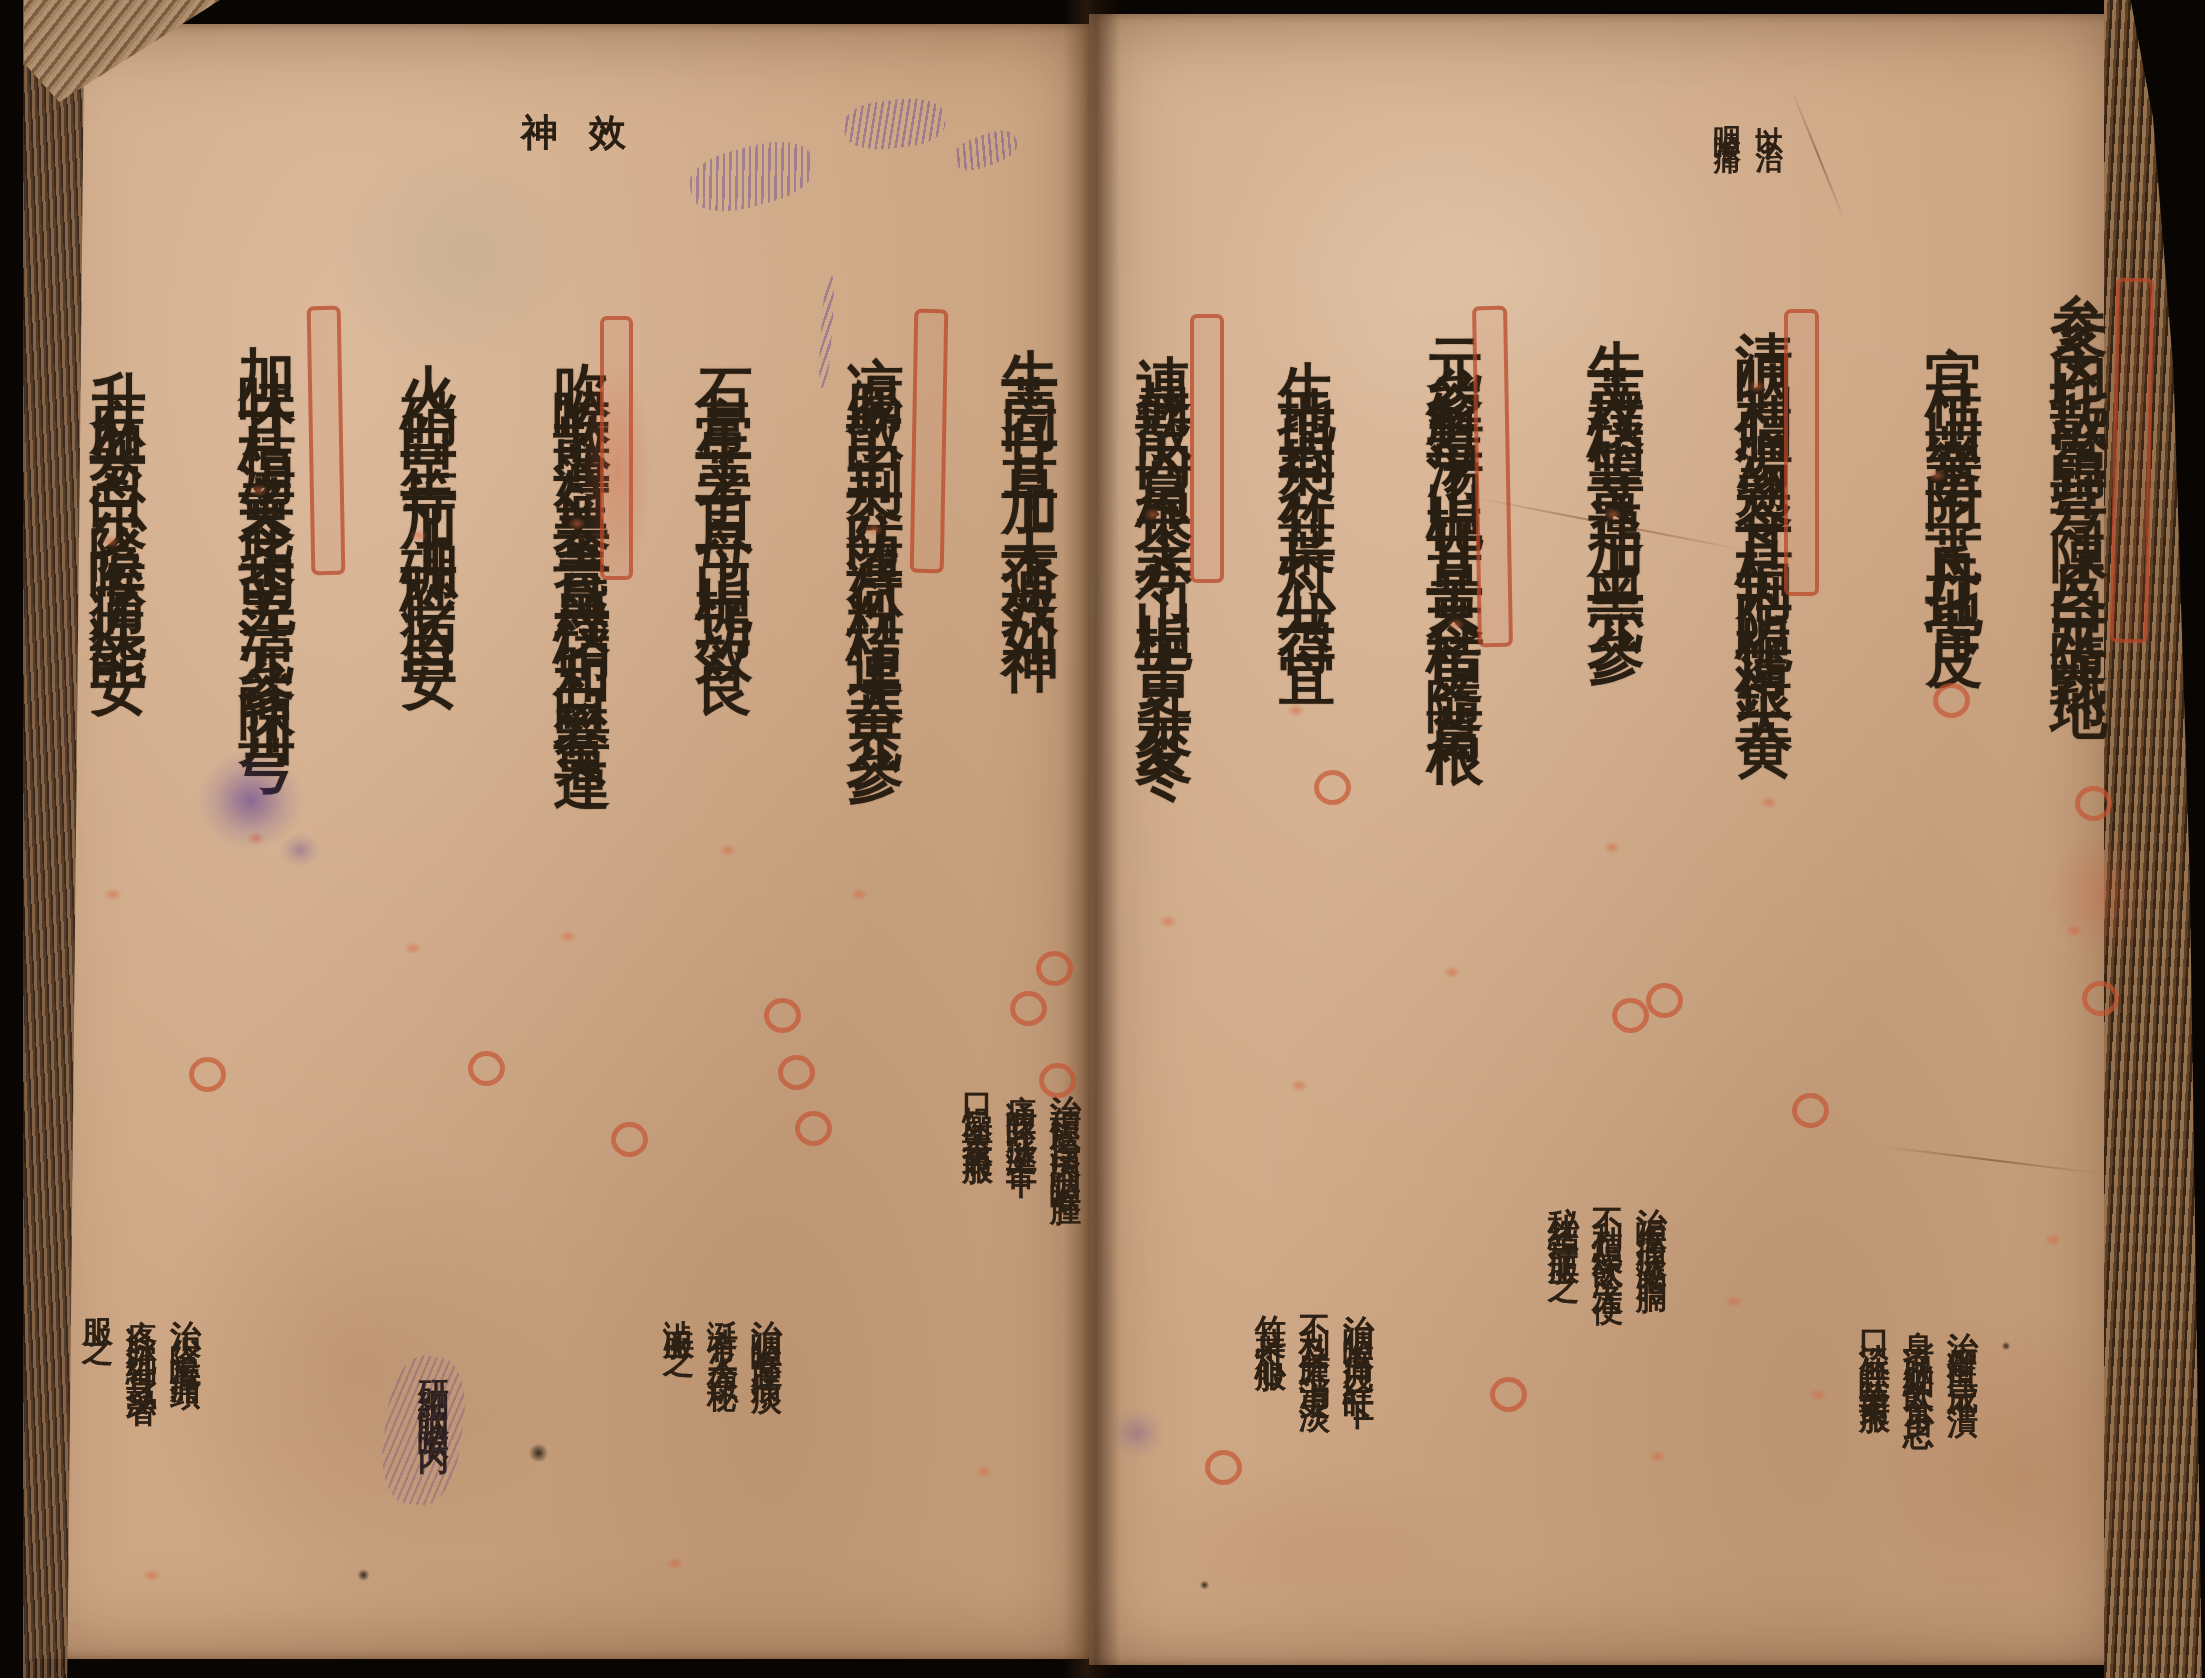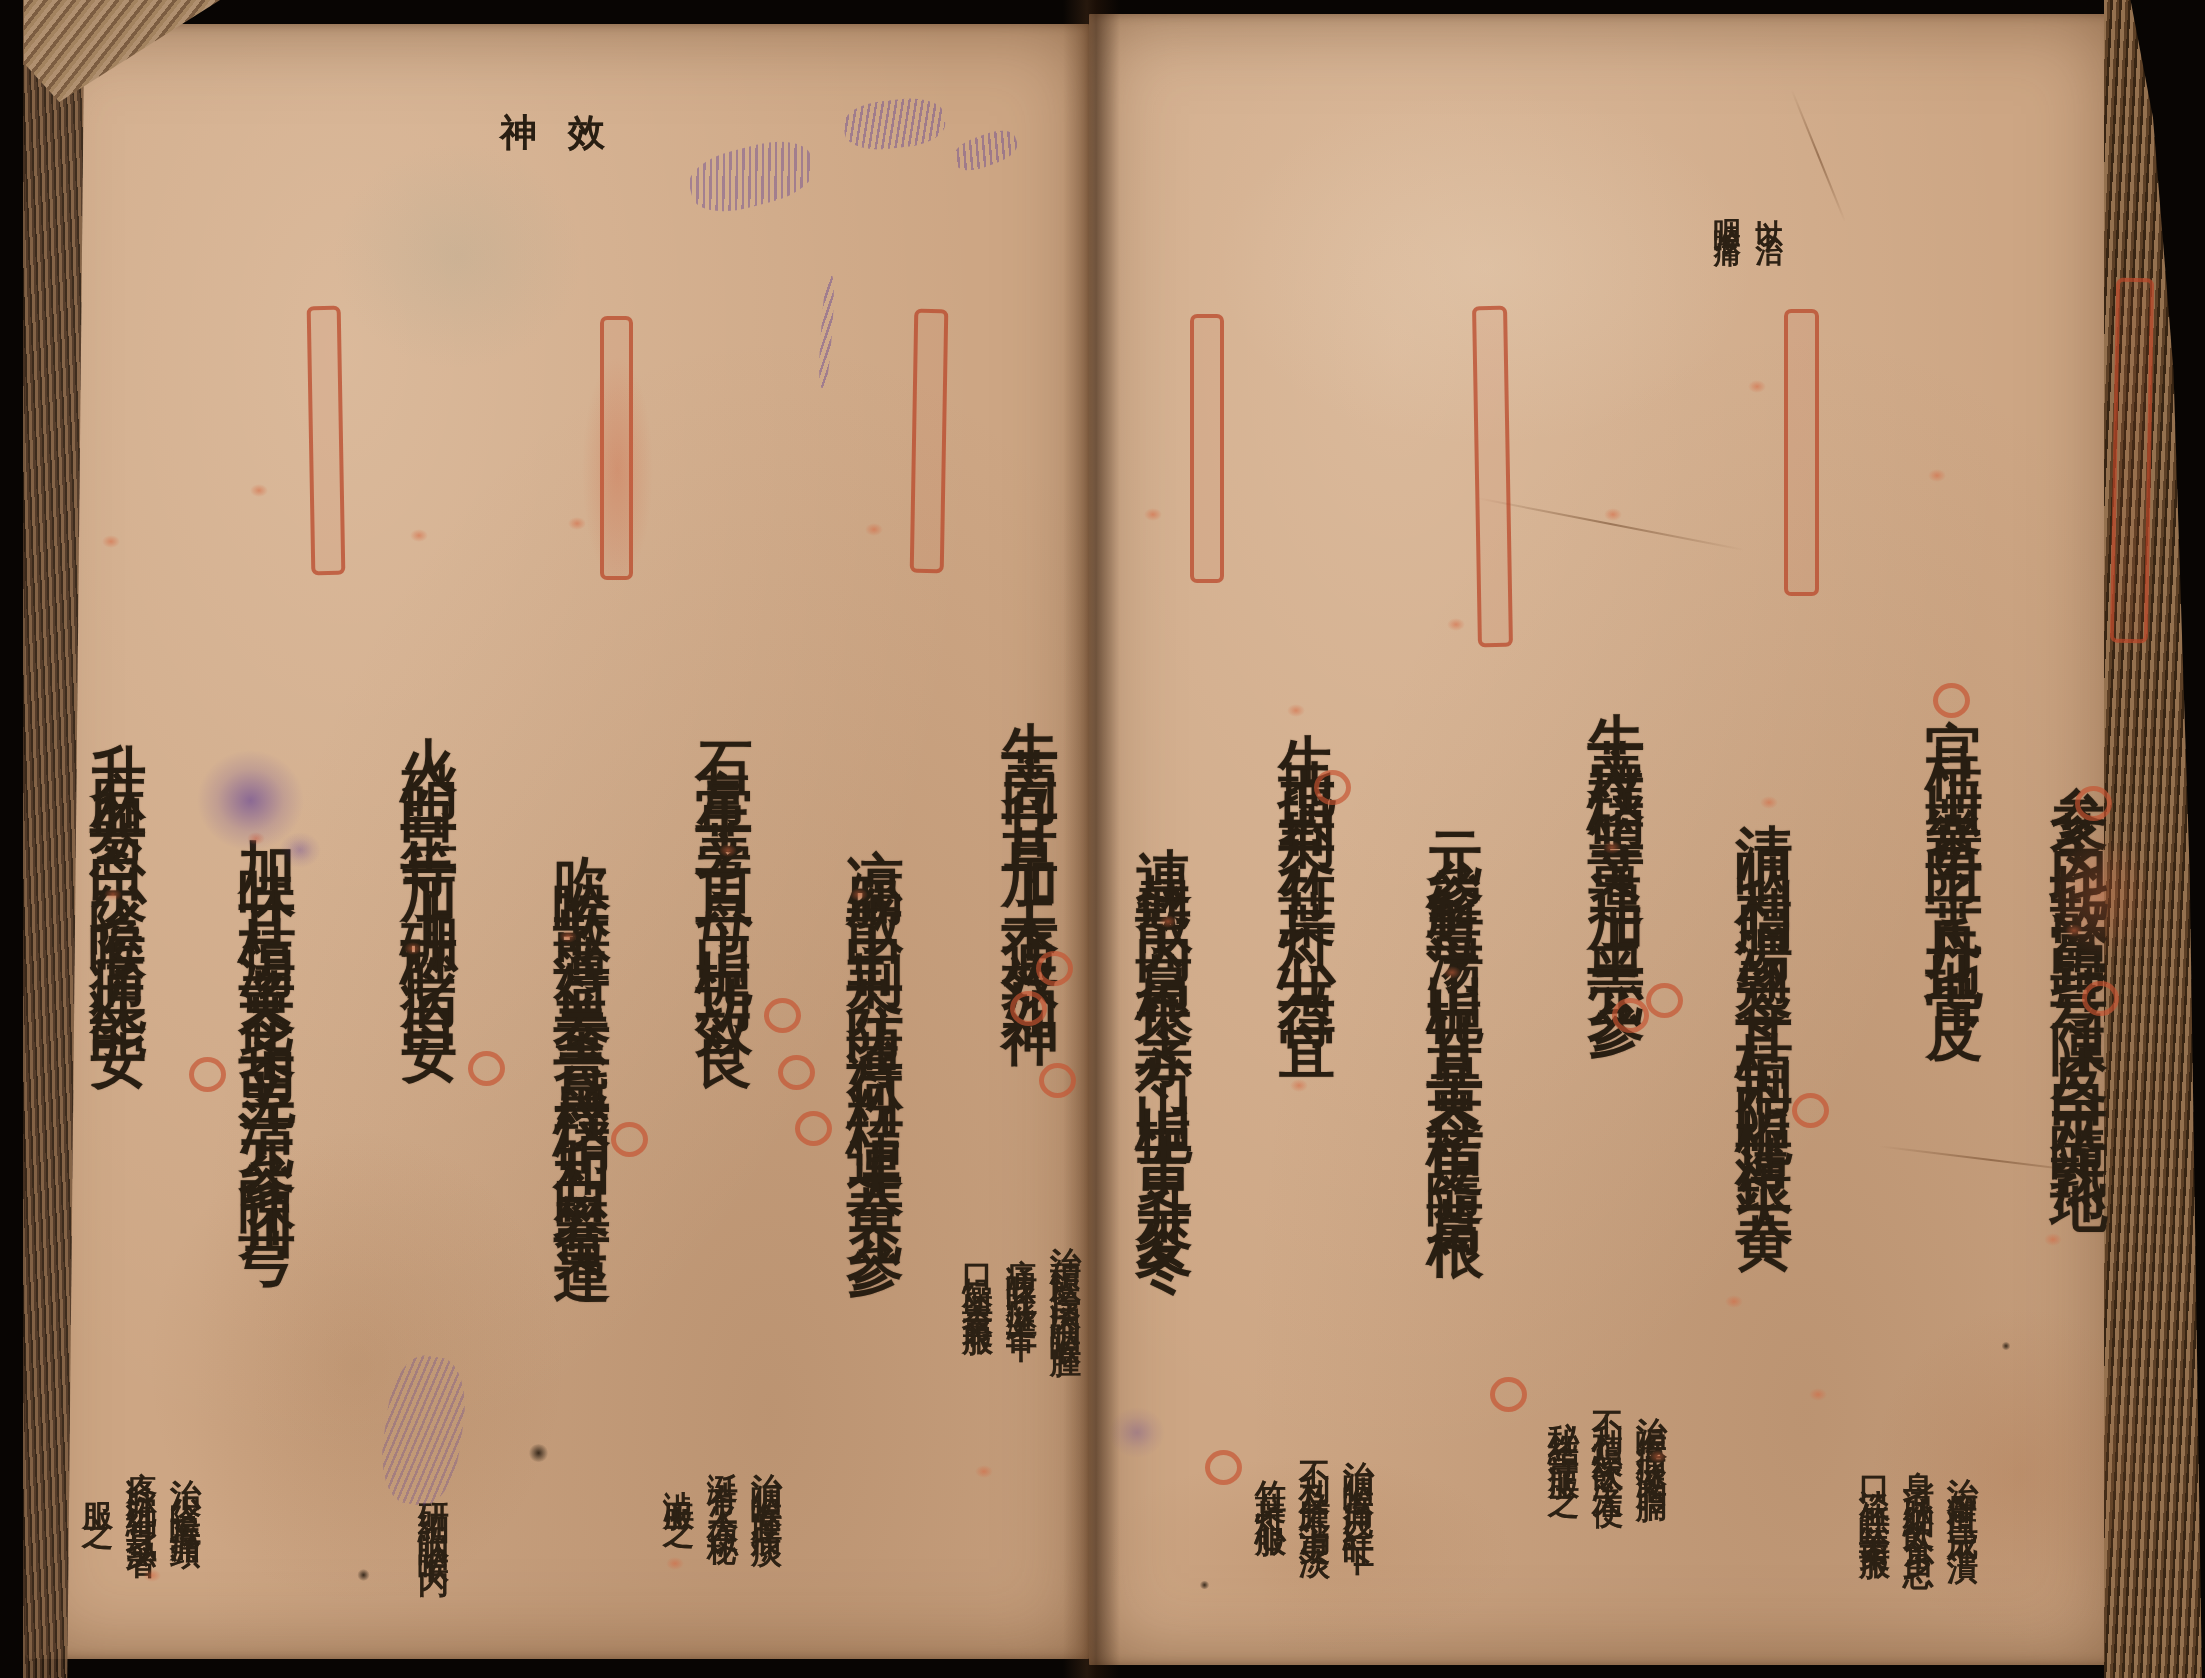--- a/index.html
+++ b/index.html
@@ -1,17 +1,17 @@
 <!DOCTYPE html>
 <html style="font-size:9.5px"><head>
 <meta charset="utf-8">
 <style>
   html,body{margin:0;padding:0;background:#080503;}
   #scene{position:relative;width:2205px;height:1678px;overflow:hidden;
-         font-family:"DejaVu Serif","Liberation Serif",serif;text-align:center;}
+         font-family:"DejaVu Serif","Liberation Serif",serif;}
   
   .page{position:absolute;background:
         radial-gradient(ellipse at 30% 20%, rgba(255,236,214,.28), transparent 60%),
         radial-gradient(ellipse at 70% 85%, rgba(125,82,48,.22), transparent 55%),
         #cda684;
         box-shadow:inset 0 0 83px rgba(92,58,30,.55), inset 0 0 10.7px rgba(70,40,20,.5);}
   #page-left{left:25px;top:24px;width:1064px;height:1635px;border-radius:3.6px 1.2px 1.2px 6px;}
   #page-right{left:1089px;top:14.3px;width:1024px;height:1651px;border-radius:1.2px 4.8px 8.3px 1.2px;}
   #gutter{position:absolute;left:1063px;top:0;width:57px;height:1678px;
           background:linear-gradient(90deg,rgba(60,35,18,0),rgba(88,55,30,.38) 42%,rgba(45,24,10,.5) 58%,rgba(60,35,18,0));}

